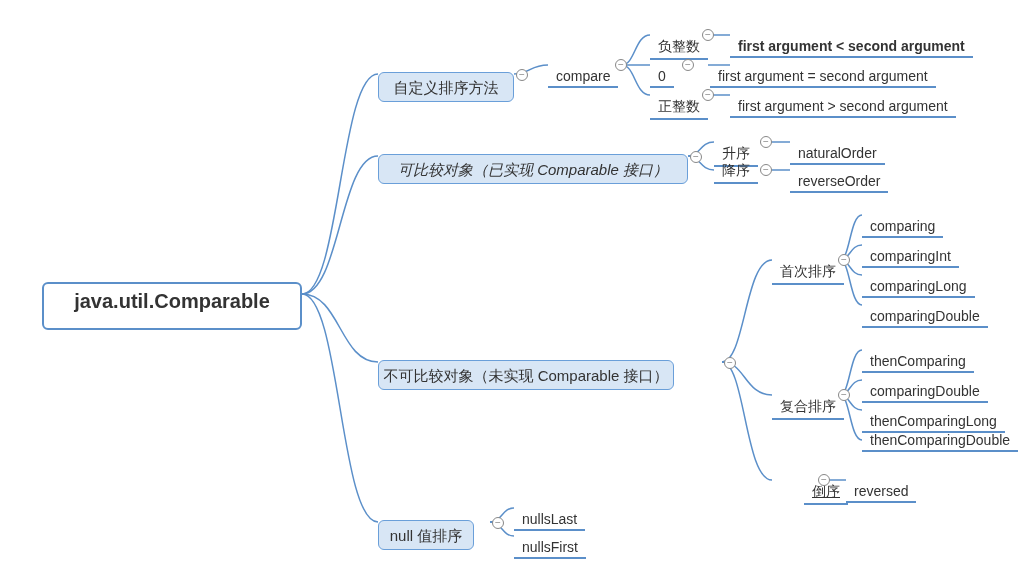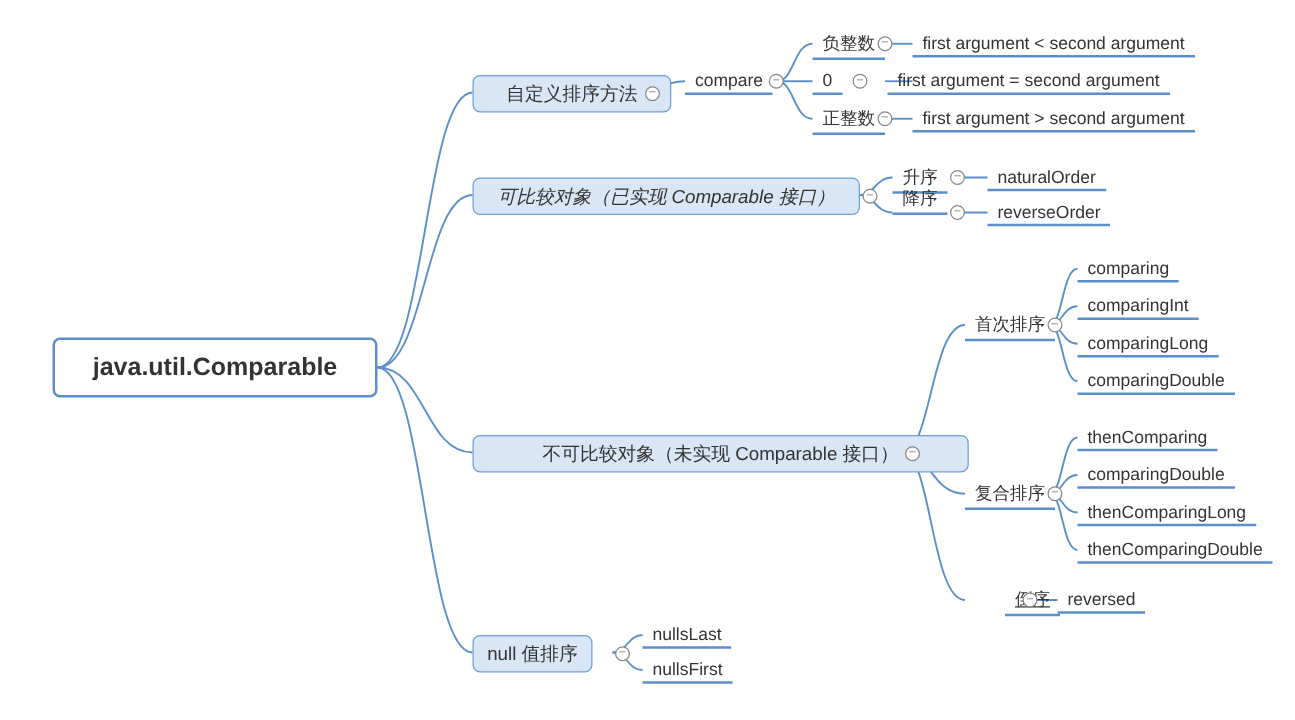--- a/index.html
+++ b/index.html
@@ -18,25 +18,26 @@
     position: absolute;
     top: 0; left: 0;
     width: 1036px;
     height: 576px;
     pointer-events: none;
   }
   .node {
     position: absolute;
     box-sizing: border-box;
     display: flex;
-    align-items: center;
+    align-items: flex-start;
     justify-content: center;
     padding: 6px 12px;
     white-space: nowrap;
     color: #333;
+    margin-top: 12px;
   }
   .root {
     border: 2px solid #5b8fc9;
     border-radius: 6px;
     background: #fff;
     font-weight: bold;
     font-size: 20px;
     color: #333;
   }
   .branch {
@@ -116,35 +117,35 @@
 
     <path d="M490 522 C 502 522, 502 508, 514 508"></path>
     <path d="M490 522 C 502 522, 502 536, 514 536"></path>
   </g>
 </svg>
 
 <div class="node root" style="left:42px; top:270px; width:260px; height:48px;">
   <span>java.util.Comparable</span>
 </div>
 
-<div class="node branch" style="left:378px; top:60px; width:159px; height:30px;">
+<div class="node branch" style="left:378px; top:60px; width:136px; height:30px;">
   <span>自定义排序方法</span>
 </div>
 <div class="minus" style="left:516px; top:69px;">−</div>
 
 <div class="node leaf" style="left:548px; top:54px;">
   <span>compare</span>
 </div>
 <div class="minus" style="left:615px; top:59px;">−</div>
 
 <div class="node leaf" style="left:650px; top:24px;">
     <span>负整数</span>
   </div>
 <div class="minus" style="left:702px; top:29px;">−</div>
-<div class="node leaf" style="left:730px; top:24px;">
+<div class="node leaf" style="left:730px; top:24px;font-weight:bold;">
     <span>first argument &lt; second argument</span>
   </div>
 
 <div class="node leaf" style="left:650px; top:54px;">
     <span>0</span>
   </div>
 <div class="minus" style="left:682px; top:59px;">−</div>
 <div class="node leaf" style="left:710px; top:54px;">
     <span>first argument = second argument</span>
   </div>
@@ -171,21 +172,21 @@
   </div>
 
 <div class="node leaf" style="left:714px; top:148px;">
     <span>降序</span>
   </div>
 <div class="minus" style="left:760px; top:164px;">−</div>
 <div class="node leaf" style="left:790px; top:159px;">
     <span>reverseOrder</span>
   </div>
 
-<div class="node branch" style="left:378px; top:348px; width:397px; height:30px;">
+<div class="node branch" style="left:378px; top:348px; width:296px; height:30px;">
   <span>不可比较对象（未实现 Comparable 接口）</span>
 </div>
 <div class="minus" style="left:724px; top:357px;">−</div>
 
 <div class="node leaf" style="left:772px; top:249px;">
     <span>首次排序</span>
   </div>
 <div class="minus" style="left:838px; top:254px;">−</div>
 <div class="node leaf" style="left:862px; top:204px;">
     <span>comparing</span>
@@ -206,21 +207,21 @@
 <div class="minus" style="left:838px; top:389px;">−</div>
 <div class="node leaf" style="left:862px; top:339px;">
     <span>thenComparing</span>
   </div>
 <div class="node leaf" style="left:862px; top:369px;">
     <span>comparingDouble</span>
   </div>
 <div class="node leaf" style="left:862px; top:399px;">
     <span>thenComparingLong</span>
   </div>
-<div class="node leaf" style="left:862px; top:429px;">
+<div class="node leaf" style="left:862px; top:418px;">
     <span>thenComparingDouble</span>
   </div>
 
 <div class="node leaf" style="left:804px; top:469px;text-decoration:underline;">
     <span>倒序</span>
   </div>
 <div class="minus" style="left:818px; top:474px;">−</div>
 <div class="node leaf" style="left:846px; top:469px;">
     <span>reversed</span>
   </div>

